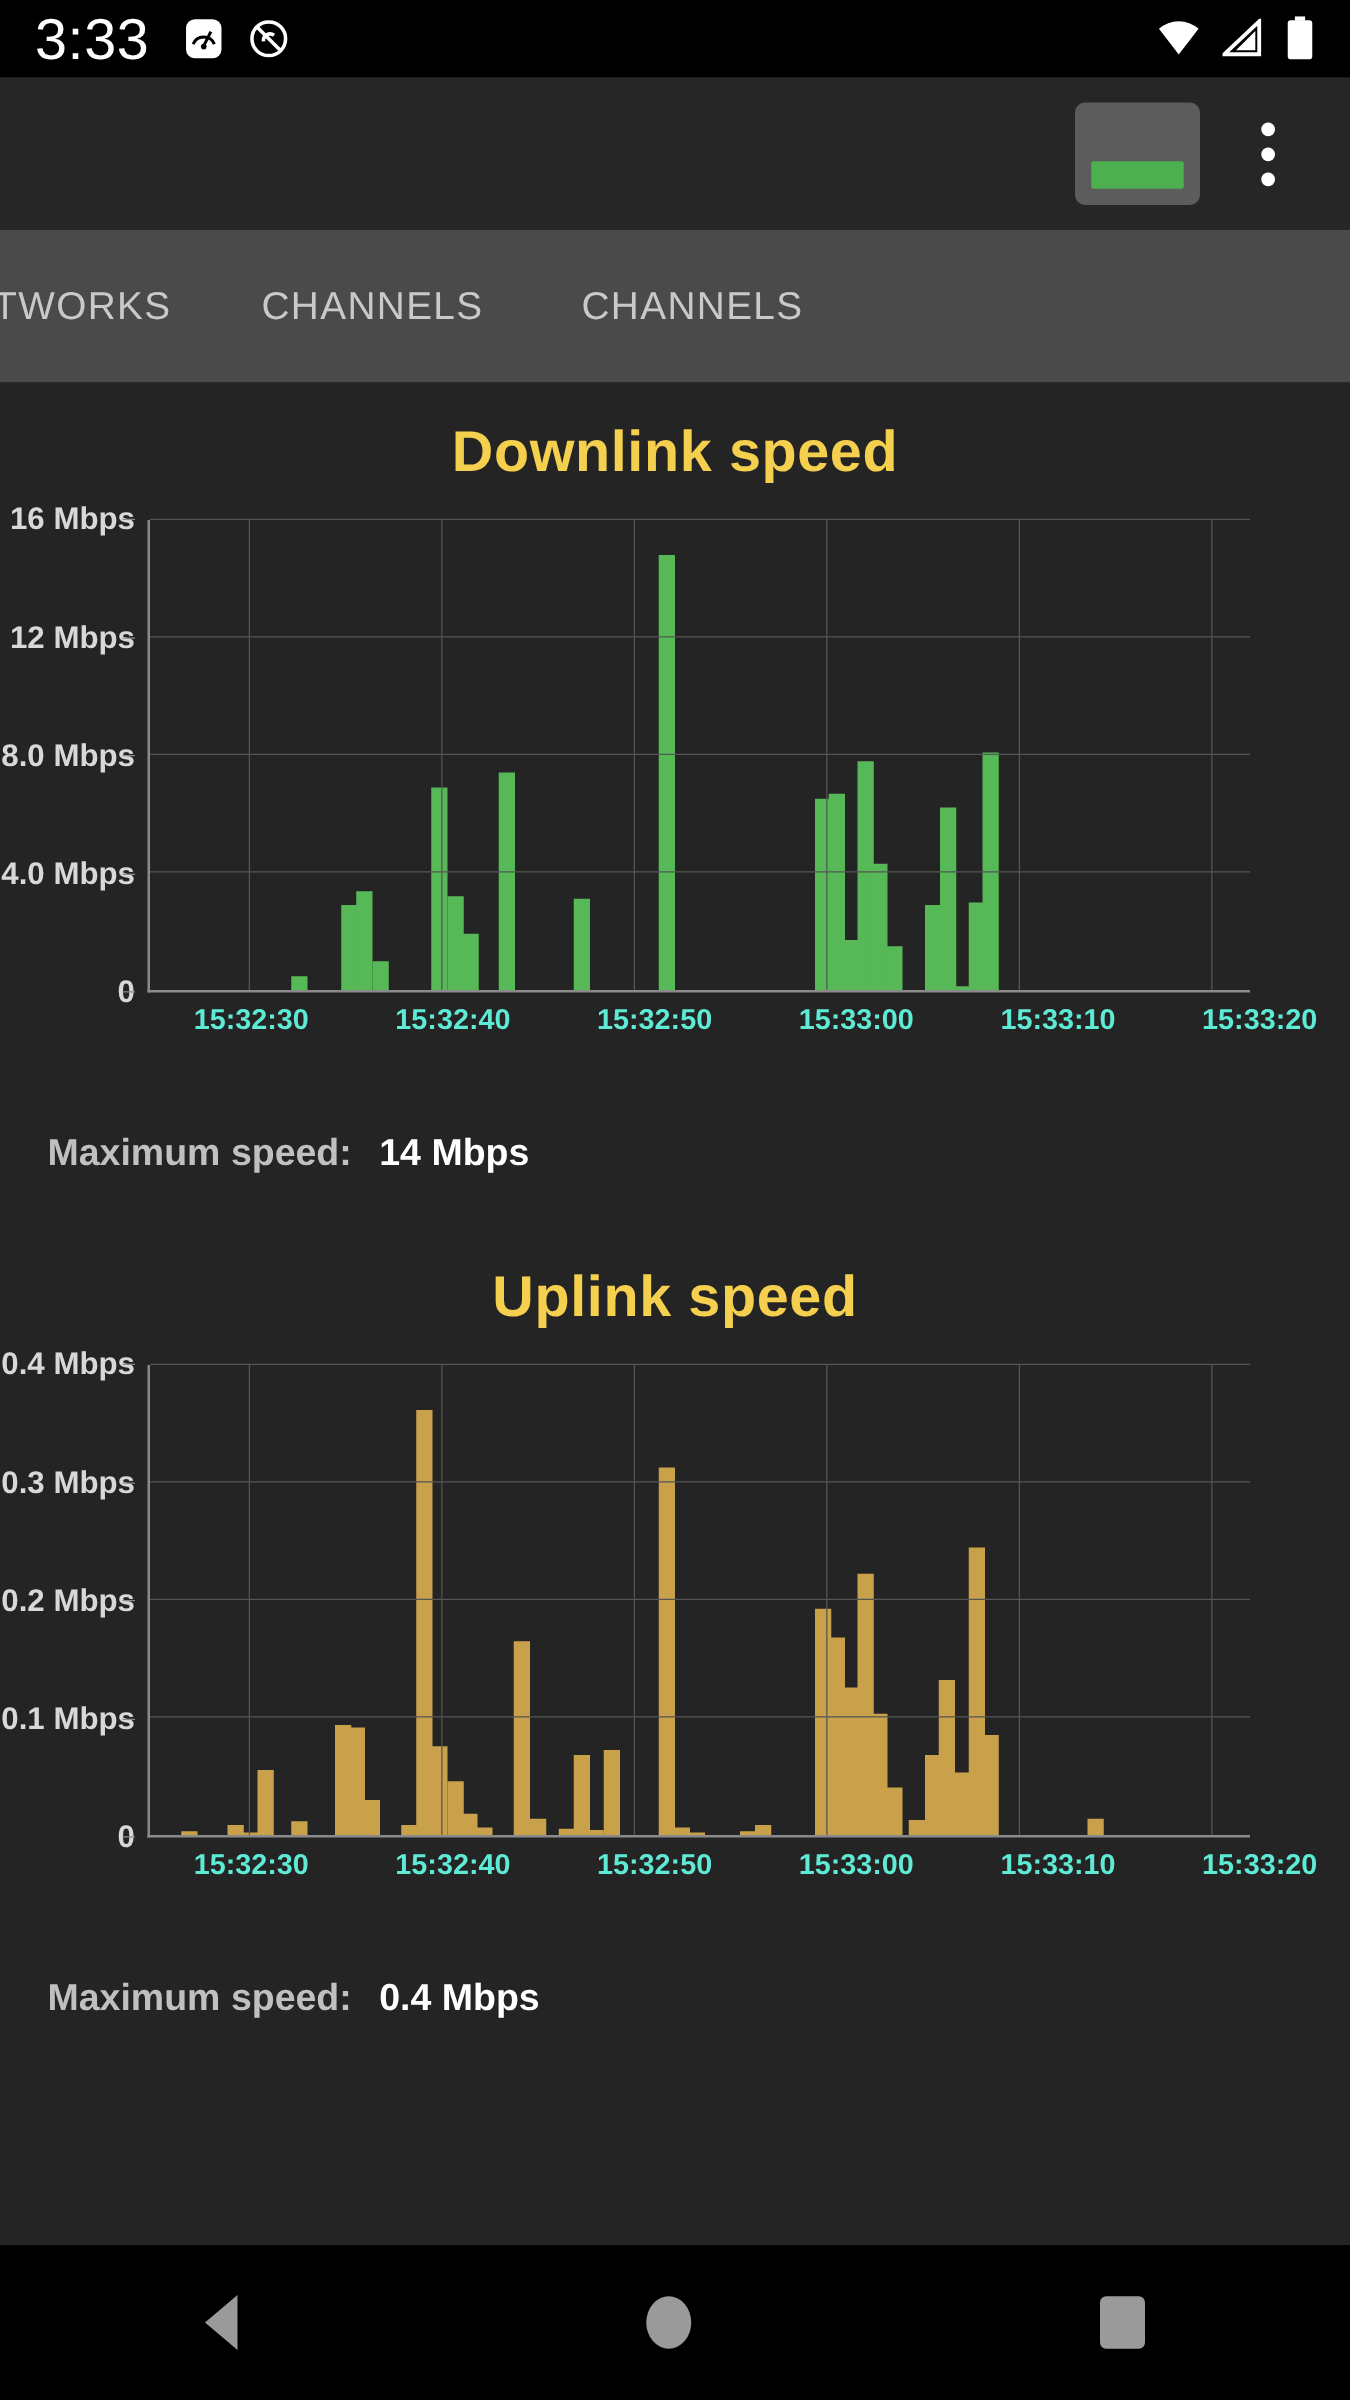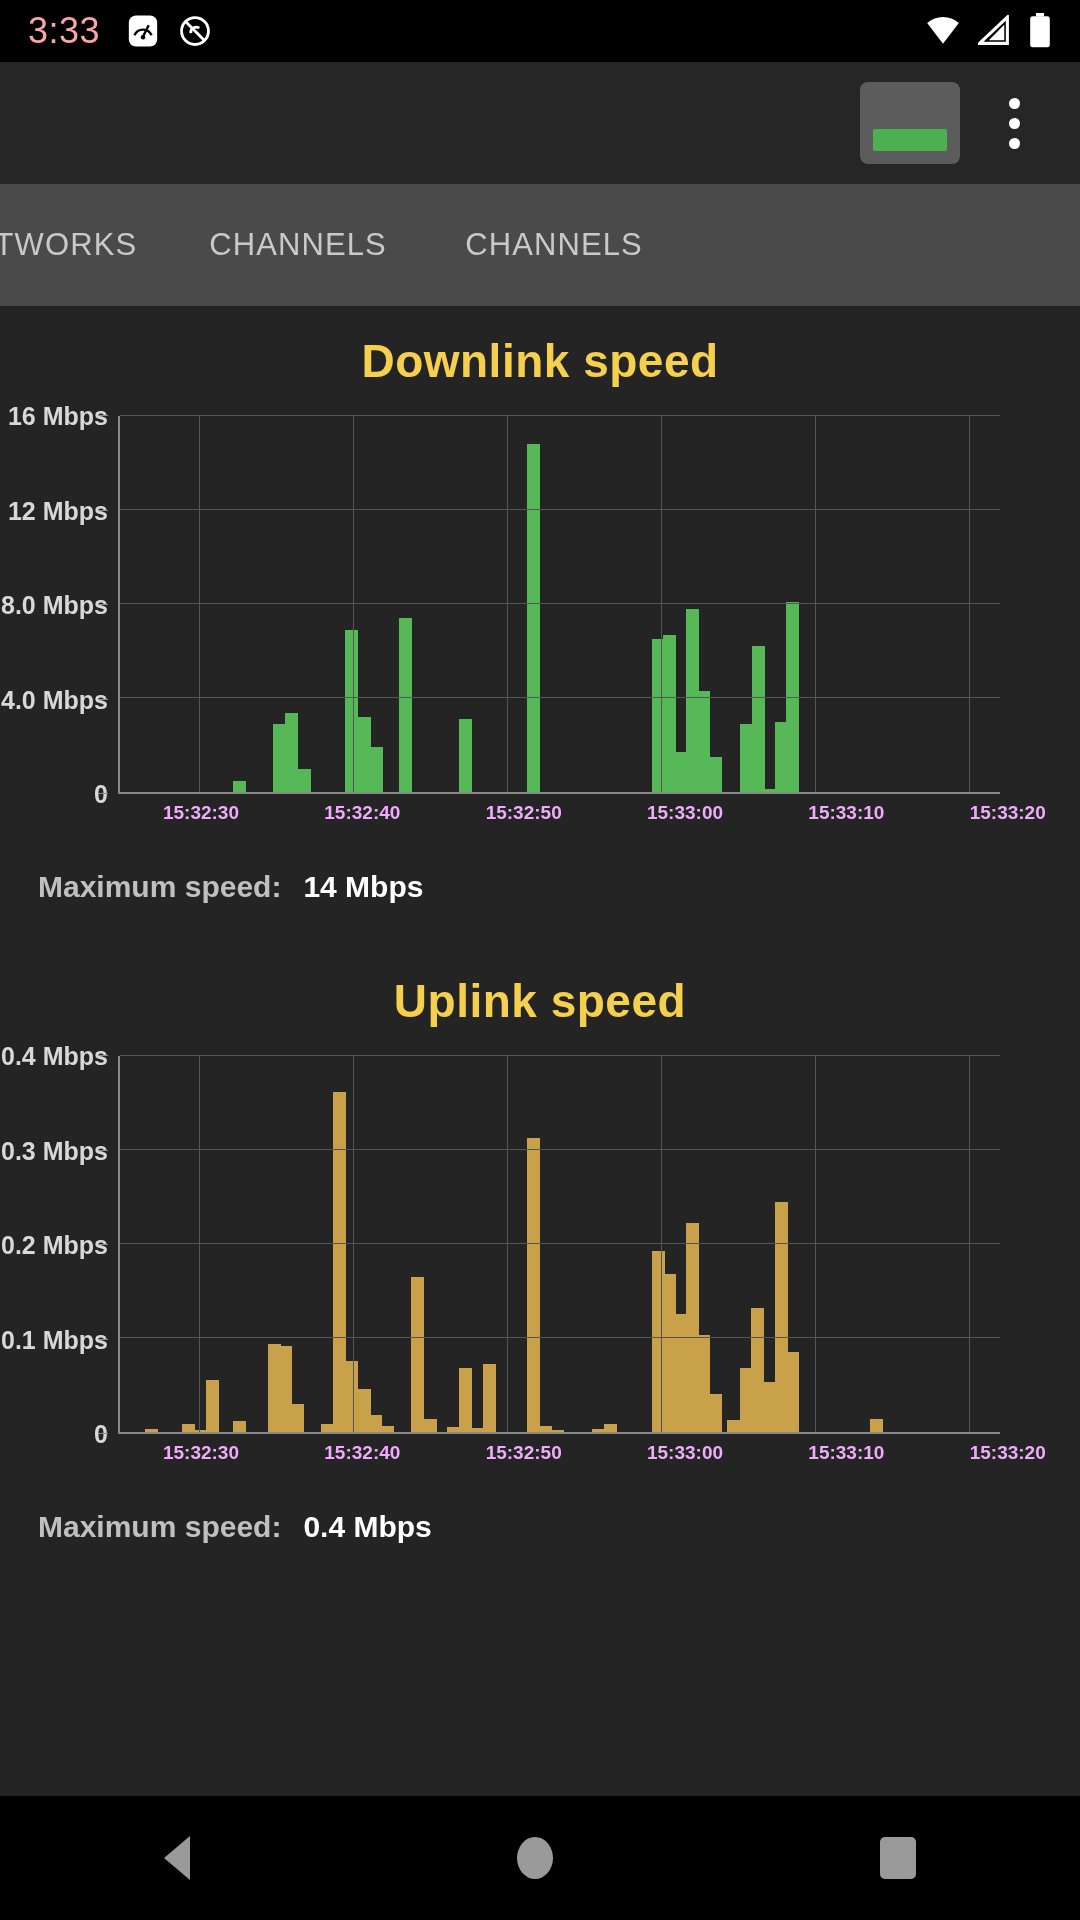--- a/index.html
+++ b/index.html
@@ -19,22 +19,22 @@
   
   .status-bar {
     height: 62px;
     background: #000000;
     display: flex;
     align-items: center;
     padding: 0 28px;
     box-sizing: border-box;
   }
   .status-clock {
-    font-size: 36px;
-    color: #fca5a5;
+    font-size: 46px;
+    color: #ffffff;
     letter-spacing: .5px;
   }
   .status-left-icons {
     display: flex;
     align-items: center;
     gap: 18px;
     margin-left: 26px;
   }
   .status-spacer { flex: 1; }
   .status-right-icons {
@@ -205,31 +205,31 @@
 
   .xaxis {
     position: relative;
     height: 62px;
     margin: 0 40px 0 0;
   }
   .xtick-label {
     position: absolute;
     top: 8px;
     transform: translateX(-50%);
-    font-size: 19px;
-    color: #f0abfc;
+    font-size: 23px;
+    color: #5eead4;
     white-space: nowrap;
   }
   .max-speed-row {
     display: flex;
     align-items: baseline;
     padding: 14px 0 0 38px;
     font-size: 30px;
   }
-  .max-speed-label { color: #c0c0c0; }
+  .max-speed-label { color: #c0c0c0; margin-top: 36px; }
   .max-speed-value { color: #ffffff; margin-left: 22px; }
 
   
   .nav-bar {
     position: absolute;
     left: 0; right: 0; bottom: 0;
     height: 124px;
     background: #000000;
     display: flex;
     align-items: center;

